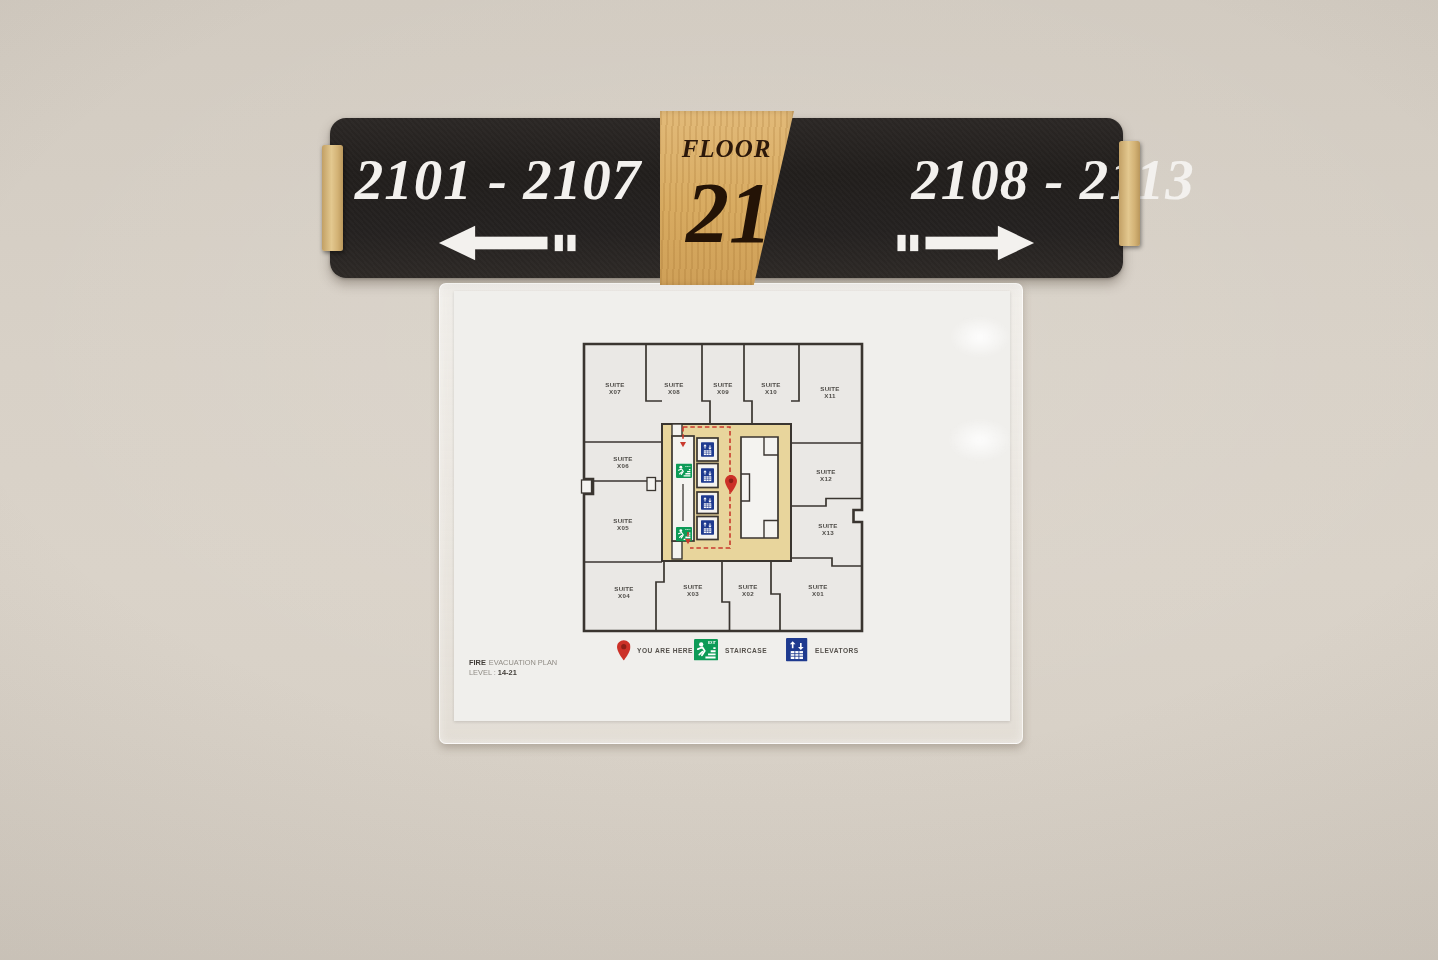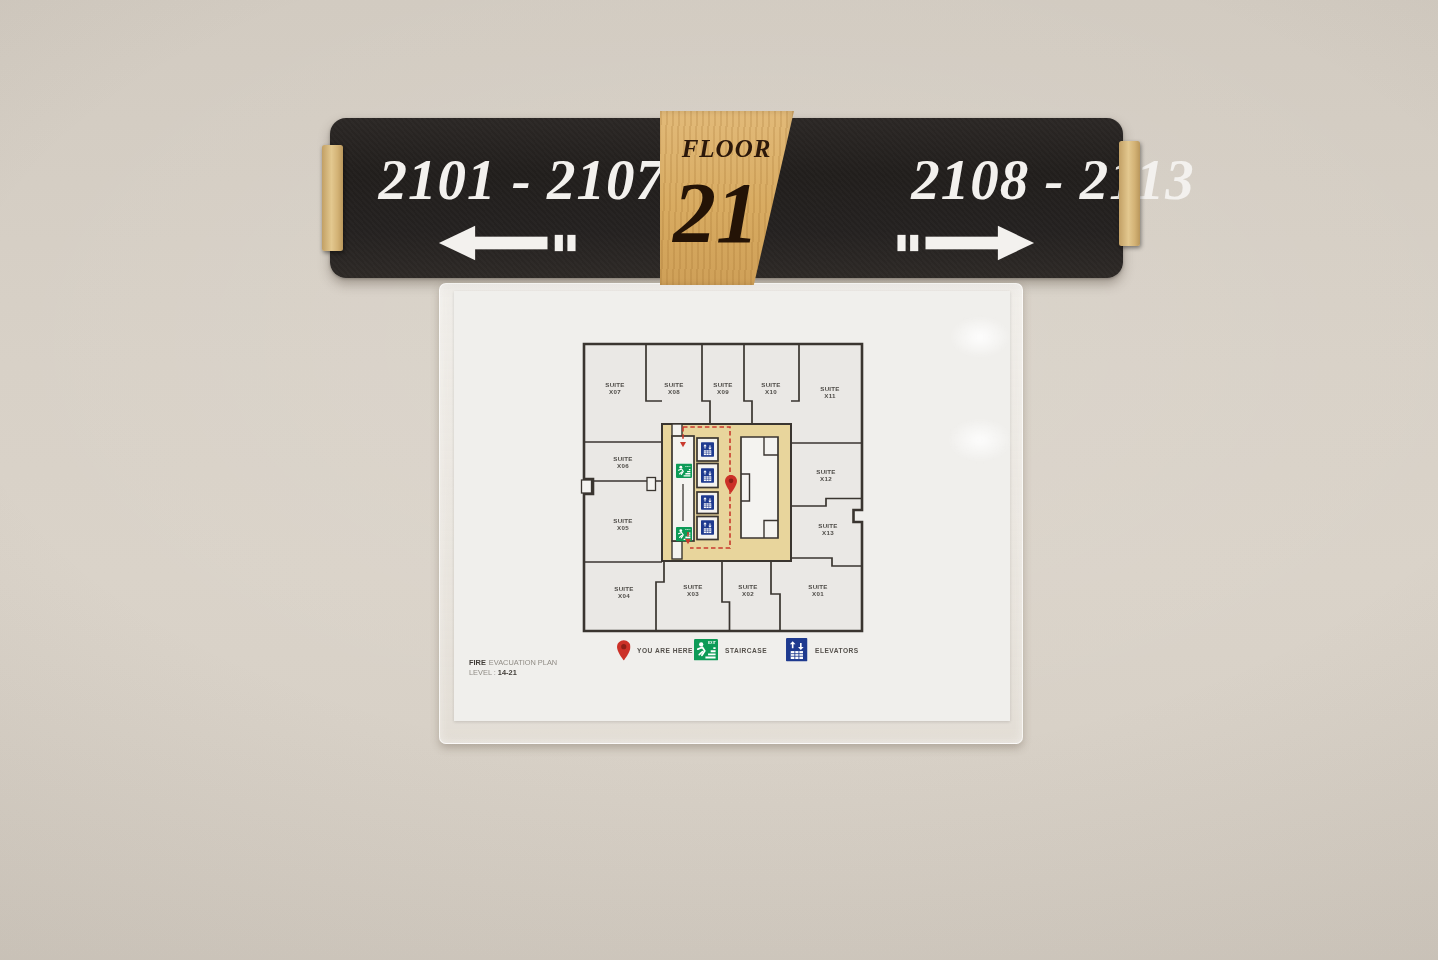--- a/index.html
+++ b/index.html
@@ -35,30 +35,30 @@
       repeating-linear-gradient(92deg, rgba(150,100,35,0.18) 0 2px, rgba(0,0,0,0) 2px 6px),
       linear-gradient(180deg,#e2ba79 0%, #d8ab61 55%, #cfa058 100%);
     box-shadow:inset -3px 0 6px rgba(0,0,0,0.12);
   }
   .floor-word{
     position:absolute;left:0;top:24px;width:133px;text-align:center;
     font-family:"Liberation Serif", serif;font-style:italic;font-weight:700;
     font-size:25px;color:#2c180a;letter-spacing:1px;
   }
   .floor-num{
-    position:absolute;left:0;top:52px;width:112px;text-align:center;
+    position:absolute;left:0;top:52px;width:112px;text-align:right;
     font-family:"Liberation Serif", serif;font-style:italic;font-weight:700;
     font-size:86px;color:#241306;
   }
   .range{
     position:absolute;top:38px;height:64px;line-height:64px;text-align:center;
     font-family:"Liberation Serif", serif;font-style:italic;font-weight:700;
     font-size:57px;color:#f3f1ee;letter-spacing:1px;z-index:2;white-space:nowrap;
   }
-  .range-left{left:29px;width:316px;text-align:right;}
+  .range-left{left:20px;width:316px;}
   .range-right{left:568px;width:330px;}
   .arrow{position:absolute;top:114px;z-index:2;}
   .arrow-left{left:112px;}
   .arrow-right{left:566px;}
 
   
   .sleeve{
     position:absolute;left:439px;top:283px;width:582px;height:459px;border-radius:7px;
     background:linear-gradient(180deg, rgba(252,251,249,0.65), rgba(240,237,231,0.45));
     border:1px solid rgba(255,255,255,0.75);

